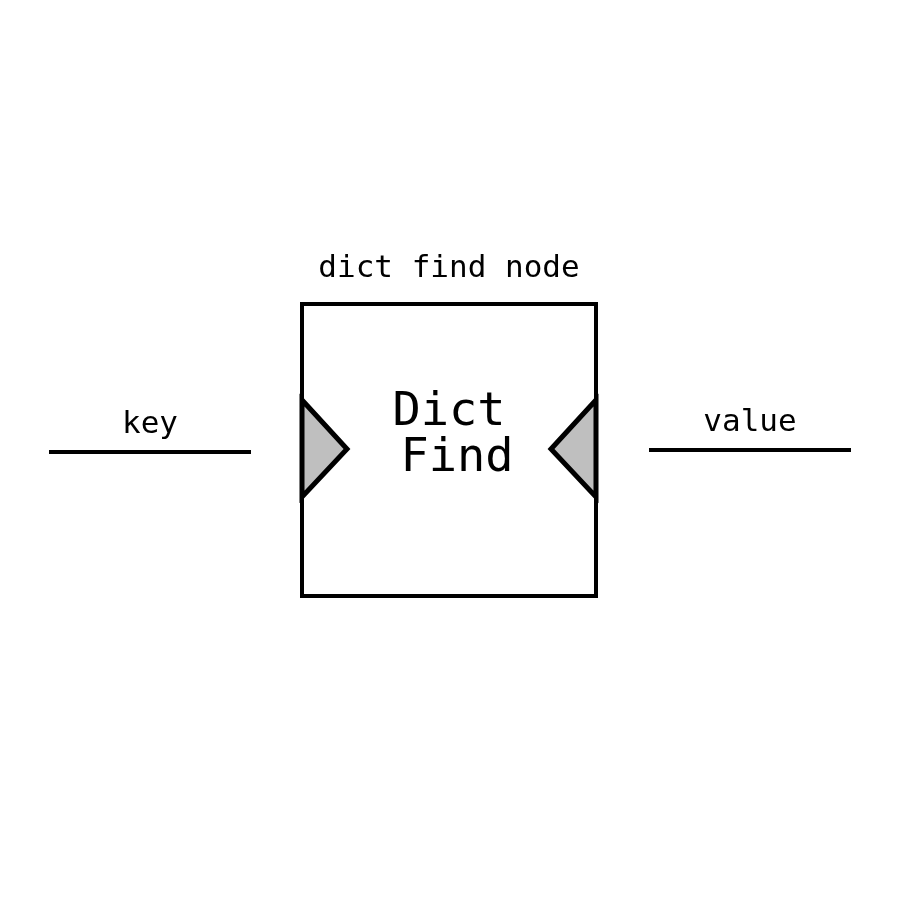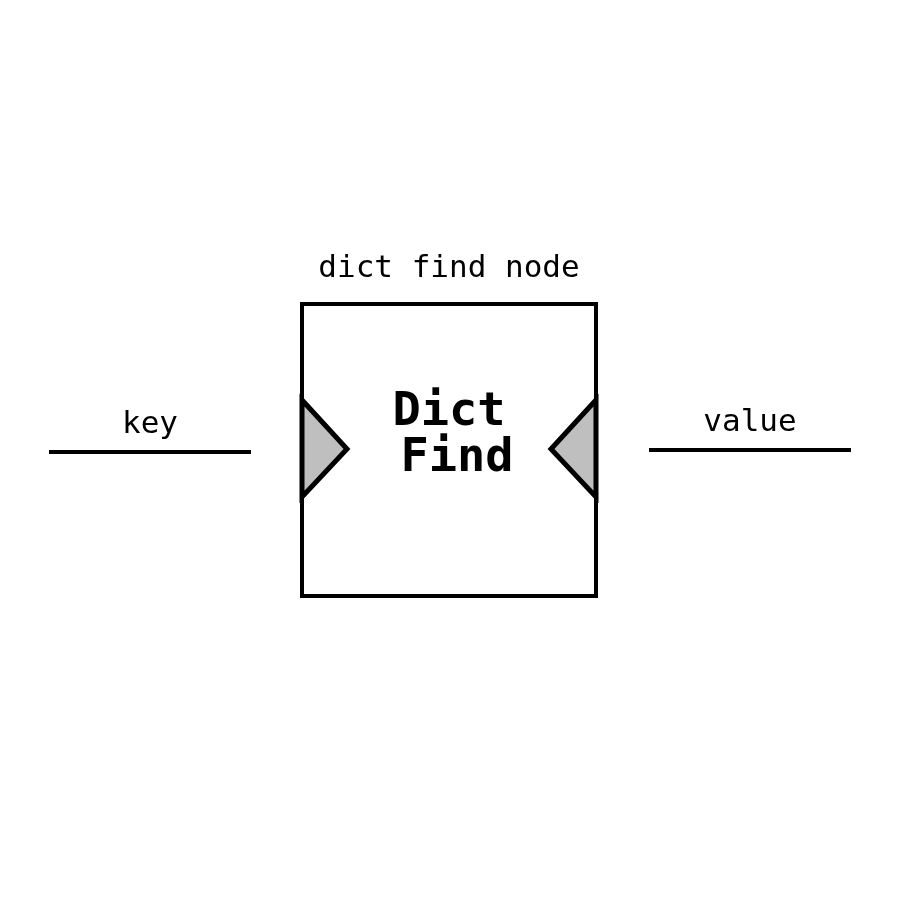--- a/index.html
+++ b/index.html
@@ -42,21 +42,21 @@
     white-space: nowrap;
   }
   .node-body-label {
     position: absolute;
     left: 300px;
     top: 386px;
     width: 298px;
     text-align: center;
     font-family: "DejaVu Sans Mono", monospace;
     font-size: 47px;
-    font-weight: bold;
+    font-weight: normal;
     line-height: 46px;
     color: #000000;
   }
   .node-body-label .line2 {
     display: block;
     margin-left: 16px;
   }
   .port-label {
     position: absolute;
     font-family: "DejaVu Sans Mono", monospace;

